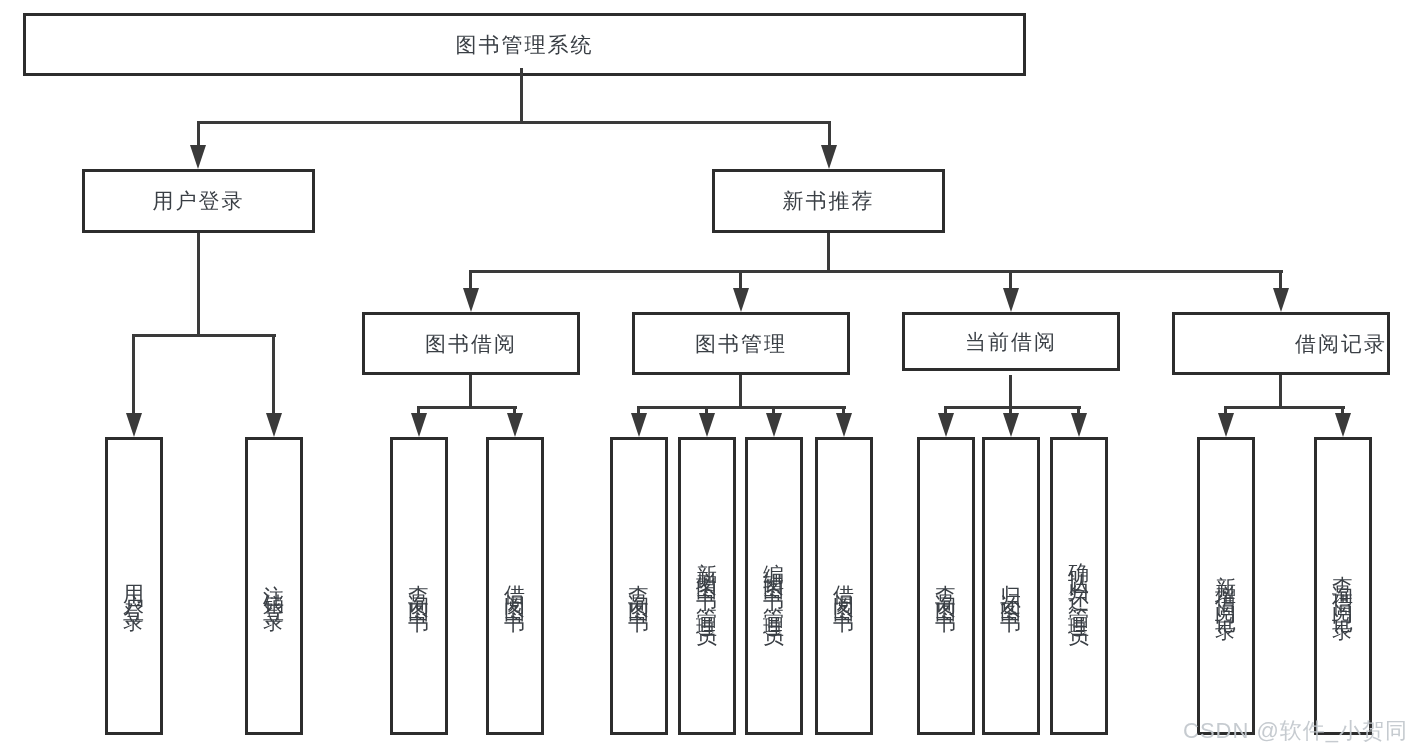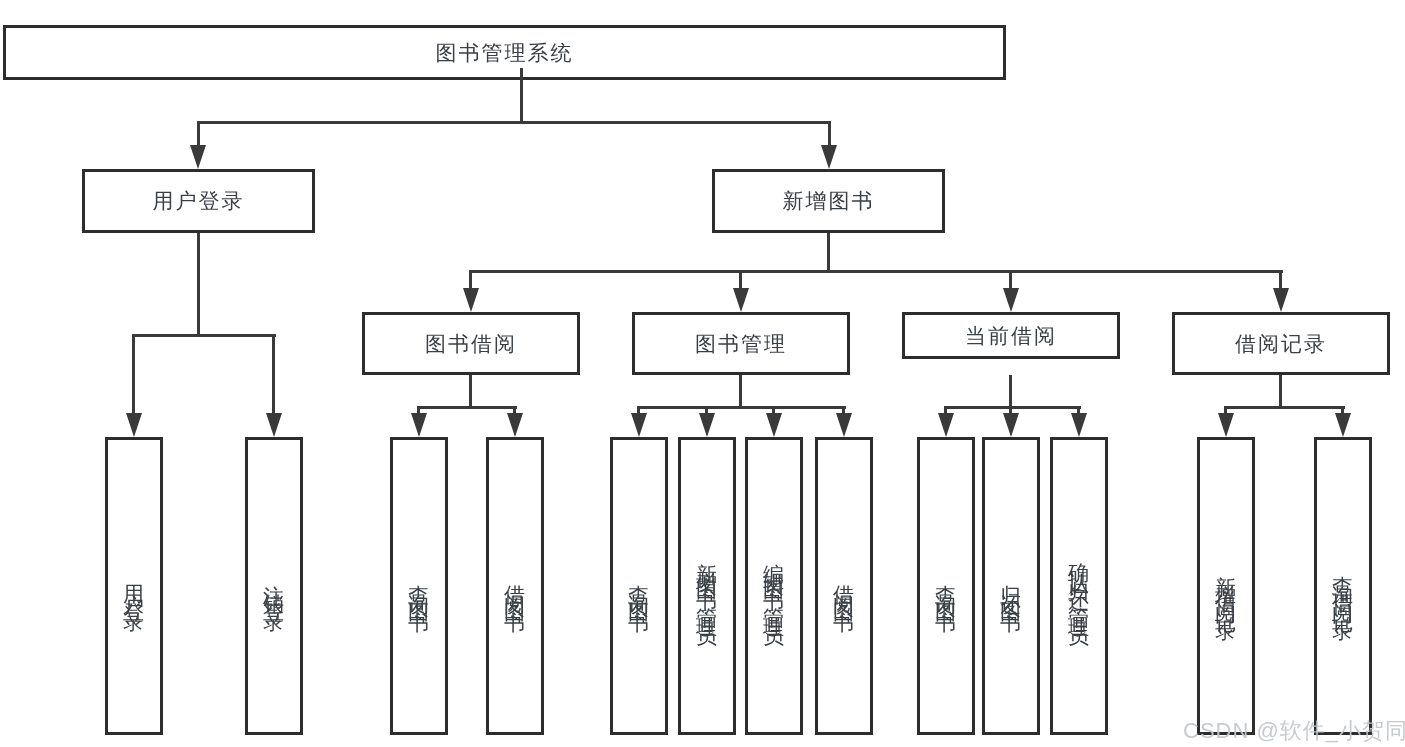--- a/index.html
+++ b/index.html
@@ -33,36 +33,36 @@
   .watermark{
     position:absolute;font-size:22px;letter-spacing:1px;
     color:rgba(195,200,206,0.95);z-index:10;white-space:nowrap;
   }
 </style>
 </head>
 <body>
 
 <div class="stage">
 
-  <div class="node" style="left:3px;top:13px;width:1003px;height:55px;margin-top:12px;">
+  <div class="node" style="left:23px;top:13px;width:1003px;height:63px;">
     <span>图书管理系统</span>
   </div>
 
   <div class="vline" style="left:520px;top:68px;height:56px;"></div>
   <div class="hline" style="left:197px;top:121px;width:634px;"></div>
   <div class="vline" style="left:197px;top:121px;height:28px;"></div>
   <div class="tri" style="left:190px;top:145px;"></div>
   <div class="vline" style="left:828px;top:121px;height:28px;"></div>
   <div class="tri" style="left:821px;top:145px;"></div>
 
   <div class="node" style="left:82px;top:169px;width:233px;height:64px;">
     <span>用户登录</span>
   </div>
   <div class="node" style="left:712px;top:169px;width:233px;height:64px;">
-    <span>新增图书</span>
+    <span>新书推荐</span>
   </div>
 
   <div class="vline" style="left:197px;top:233px;height:104px;"></div>
   <div class="hline" style="left:132px;top:334px;width:144px;"></div>
   <div class="vline" style="left:132px;top:334px;height:82px;"></div>
   <div class="tri" style="left:126px;top:413px;"></div>
   <div class="vline" style="left:272px;top:334px;height:82px;"></div>
   <div class="tri" style="left:266px;top:413px;"></div>
 
   <div class="vline" style="left:827px;top:233px;height:40px;"></div>
@@ -75,24 +75,24 @@
   <div class="tri" style="left:1003px;top:288px;"></div>
   <div class="vline" style="left:1279px;top:270px;height:22px;"></div>
   <div class="tri" style="left:1273px;top:288px;"></div>
 
   <div class="node" style="left:362px;top:312px;width:218px;height:63px;">
     <span>图书借阅</span>
   </div>
   <div class="node" style="left:632px;top:312px;width:218px;height:63px;">
     <span>图书管理</span>
   </div>
-  <div class="node" style="left:902px;top:312px;width:218px;height:47px;">
+  <div class="node" style="left:902px;top:312px;width:218px;height:59px;">
     <span>当前借阅</span>
   </div>
-  <div class="node" style="left:1172px;top:312px;width:218px;height:63px;">
+  <div class="node" style="left:1172px;top:312px;width:218px;height:63px;justify-content:flex-end;">
     <span>借阅记录</span>
   </div>
 
   <div class="vline" style="left:469px;top:375px;height:34px;"></div>
   <div class="hline" style="left:417px;top:406px;width:100px;"></div>
   <div class="vline" style="left:417px;top:406px;height:11px;"></div>
   <div class="tri" style="left:411px;top:413px;"></div>
   <div class="vline" style="left:513px;top:406px;height:11px;"></div>
   <div class="tri" style="left:507px;top:413px;"></div>
 

